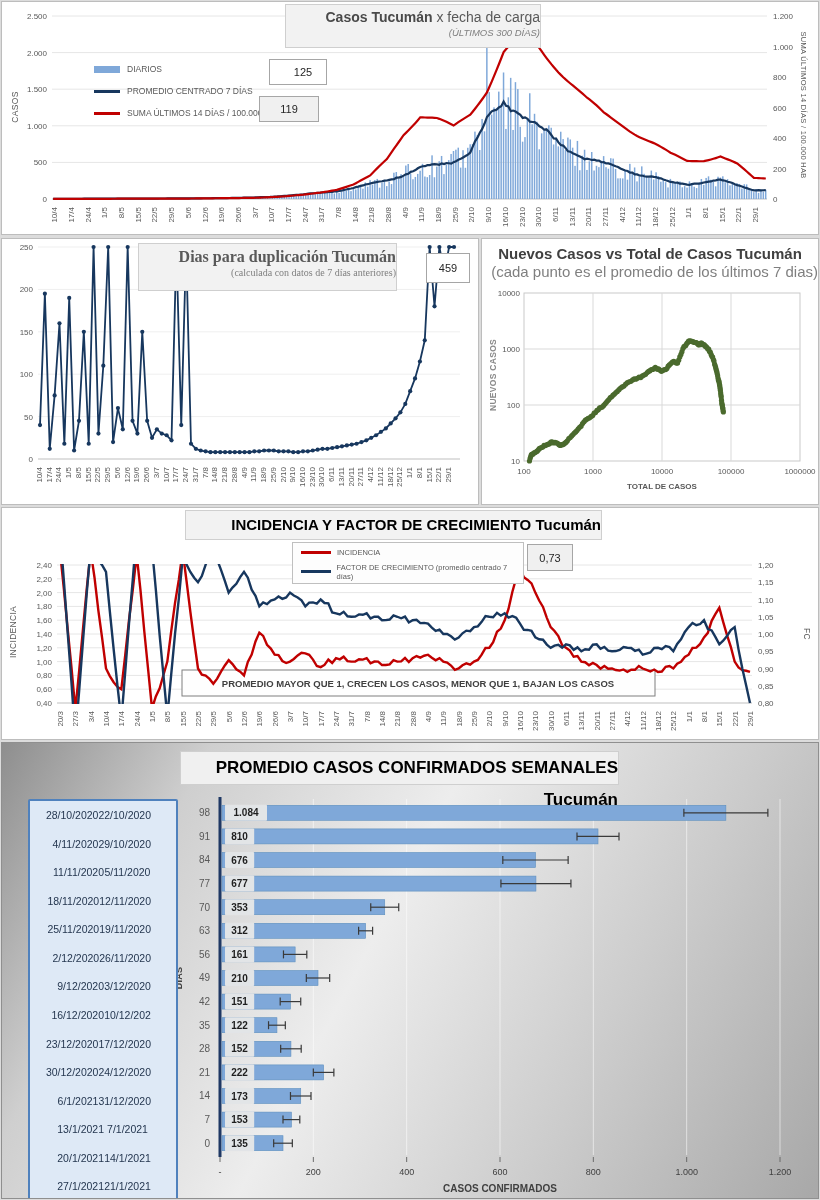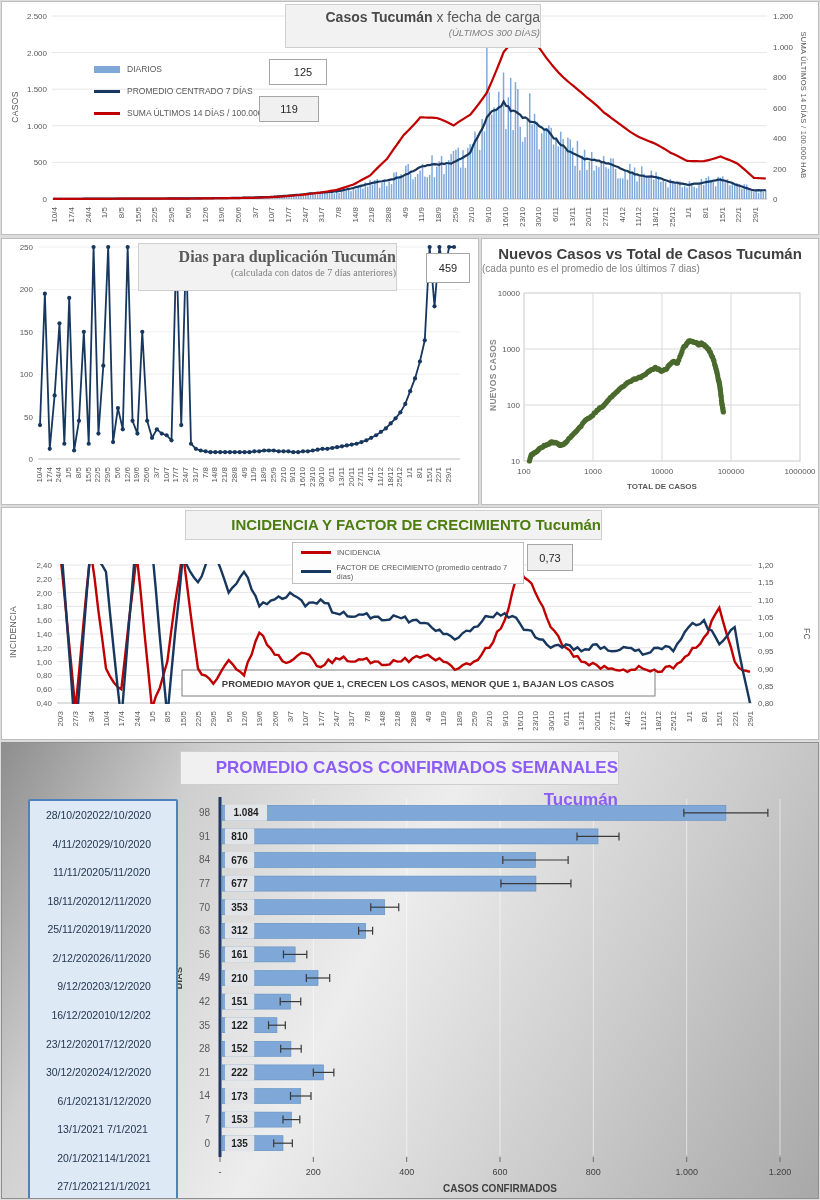--- a/index.html
+++ b/index.html
@@ -23,26 +23,26 @@
   .rot{position:absolute;color:#595959;text-align:center;font-size:8px;letter-spacing:0.3px;z-index:2;}
   .t1line{font-size:14px;color:#595959;margin-top:4px;}
   .t1line .b{font-weight:bold;color:#4A4A4A;}
   .sub{font-size:9.5px;color:#7F7F7F;margin-top:2px;font-style:italic;}
   .legend1{position:absolute;left:92px;top:56px;z-index:3;}
   .lrow{display:flex;align-items:center;height:22px;font-size:8.5px;color:#595959;}
   .sw{width:26px;margin-right:7px;}
   .t2{font-size:16px;font-weight:bold;color:#595959;margin-top:4px;}
   .sub2{font-size:10px;color:#7F7F7F;margin-top:1px;}
   .t3{position:absolute;left:0;top:6px;width:100%;text-align:center;font-size:15px;font-weight:bold;color:#404040;z-index:3;}
-  .sub3{position:absolute;left:0;top:24px;width:100%;text-align:left;font-size:10px;color:#7F7F7F;z-index:3;}
-  .t4{font-size:15px;font-weight:600;color:#4d7c0f;line-height:28px;}
+  .sub3{position:absolute;left:0;top:24px;width:100%;text-align:right;font-size:15px;color:#7F7F7F;z-index:3;}
+  .t4{font-size:15px;font-weight:600;color:#000000;line-height:28px;}
   .lbox4{position:absolute;left:290px;top:34px;width:232px;height:42px;background:#FDFDFD;border:1px solid #BFBFBF;z-index:3;padding-left:8px;box-sizing:border-box;}
   .lrow4{display:flex;align-items:center;height:19px;font-size:7.5px;color:#595959;}
   .sw4{width:30px;height:2.5px;margin-right:6px;}
-  .t5{font-size:17px;font-weight:bold;color:#8b5cf6;line-height:32px;}
+  .t5{font-size:17px;font-weight:bold;color:#000000;line-height:32px;}
   .p5t{position:absolute;left:26px;top:56px;width:150px;height:432px;background:#DEE9F6;border:2px solid #4F81BD;border-radius:2px;display:flex;flex-direction:column;justify-content:space-around;box-sizing:border-box;font-size:10.5px;color:#24364F;z-index:3;}
   .p5t .r{display:flex;}
   .p5t .c1{width:74px;text-align:right;}
   .p5t .c2{flex:1;text-align:center;padding-right:25px;}
   .p5d{position:absolute;left:182px;top:58px;width:26px;height:354px;display:flex;flex-direction:column;justify-content:space-around;font-size:10px;color:#595959;text-align:right;z-index:3;}
 </style>
 </head>
 <body>
 
 <div id="app">

